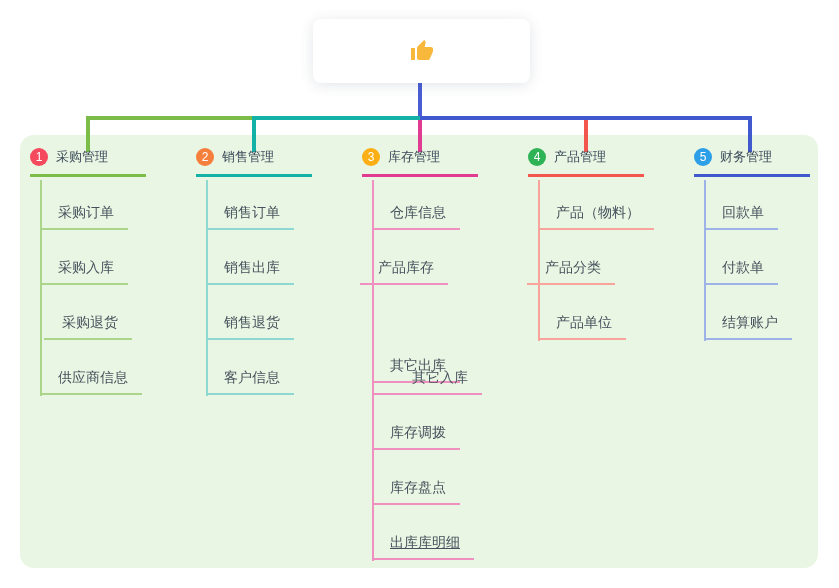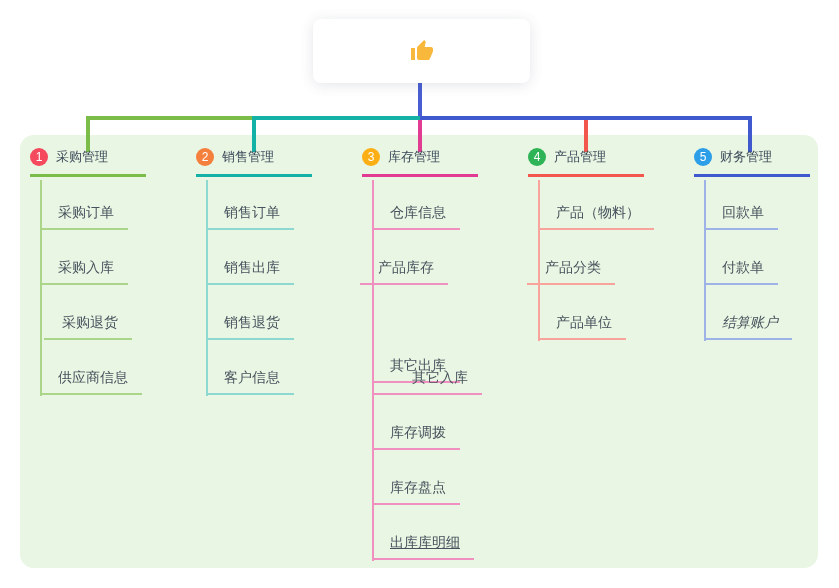--- a/index.html
+++ b/index.html
@@ -145,15 +145,15 @@
       <div class="leaf-item" style="left: 538px; top: 204px; border-bottom-color: rgb(248, 163, 155);">产品（物料）</div>
       <div class="leaf-item" style="left: 527px; top: 259px; border-bottom-color: rgb(248, 163, 155);">产品分类</div>
       <div class="leaf-item" style="left: 538px; top: 314px; border-bottom-color: rgb(248, 163, 155);">产品单位</div>
       <div class="branch-title" style="left: 694px; top: 148px; border-bottom-color: rgb(64, 89, 206);">
         <span class="branch-badge" style="background: rgb(44, 159, 232);">5</span>
         <span class="branch-label">财务管理</span>
       </div>
       <div class="branch-vline" style="left: 704px; top: 180px; height: 161px; background: rgb(157, 178, 230);"></div>
       <div class="leaf-item" style="left: 704px; top: 204px; border-bottom-color: rgb(157, 178, 230);">回款单</div>
       <div class="leaf-item" style="left: 704px; top: 259px; border-bottom-color: rgb(157, 178, 230);">付款单</div>
-      <div class="leaf-item" style="left: 704px; top: 314px; border-bottom-color: rgb(157, 178, 230); font-style: italic;">结算账户</div>
+      <div class="leaf-item" style="left: 704px; top: 314px; border-bottom-color: rgb(157, 178, 230);">结算账户</div>
     </div>
 </div>
 
 </body></html>

